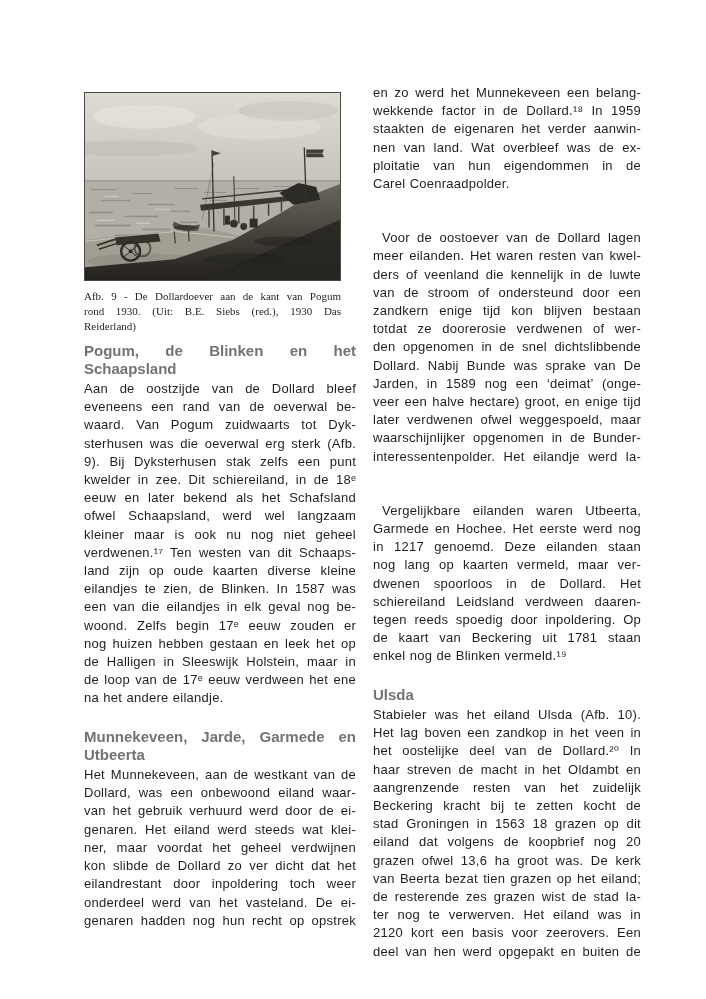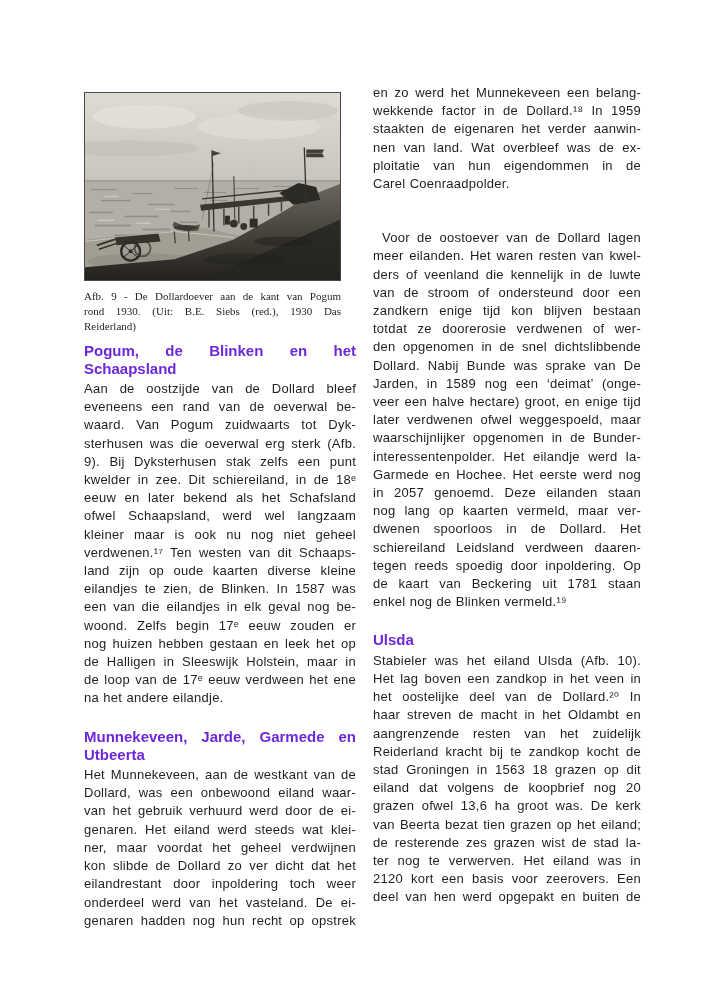--- a/index.html
+++ b/index.html
@@ -18,21 +18,21 @@
             color:#262626;text-align:justify;text-align-last:justify;}
   .cap-line.endline{text-align-last:left;}
   
   .line{font-size:13px;line-height:18.2px;letter-spacing:0.25px;word-spacing:0.5px;
         text-align:justify;text-align-last:justify;}
   .line.endline{text-align-last:left;}
   .line.indent{text-indent:9px;margin-top:36px;}
   .block-para{margin:0;}
   .block-heading{margin:20px 0 2px 0;}
   .blocks > .block-heading:first-child{margin-top:7px;}
-  .block-heading .line{font-weight:bold;font-size:15px;line-height:18.2px;letter-spacing:0;color:#6d28d9;}
+  .block-heading .line{font-weight:bold;font-size:15px;line-height:18.2px;letter-spacing:0;color:#737373;}
 </style>
 </head>
 <body>
 
 <div id="page">
 
   <div id="left-col" class="colwrap">
 
     <div class="photo-frame">
       <svg viewBox="0 0 257 189" preserveAspectRatio="none">
@@ -201,39 +201,40 @@
           <div class="line">totdat ze doorerosie verdwenen of wer-</div>
           <div class="line">den opgenomen in de snel dichtslibbende</div>
           <div class="line">Dollard. Nabij Bunde was sprake van De</div>
           <div class="line">Jarden, in 1589 nog een ‘deimat’ (onge-</div>
           <div class="line">veer een halve hectare) groot, en enige tijd</div>
           <div class="line">later verdwenen ofwel weggespoeld, maar</div>
           <div class="line">waarschijnlijker opgenomen in de Bunder-</div>
           <div class="line">interessentenpolder. Het eilandje werd la-</div>
         </div>
         <div class="block block-para">
+          <div class="line indent">Vergelijkbare eilanden waren Utbeerta,</div>
           <div class="line">Garmede en Hochee. Het eerste werd nog</div>
-          <div class="line">in 2057 genoemd. Deze eilanden staan</div>
+          <div class="line">in 1217 genoemd. Deze eilanden staan</div>
           <div class="line">nog lang op kaarten vermeld, maar ver-</div>
           <div class="line">dwenen spoorloos in de Dollard. Het</div>
           <div class="line">schiereiland Leidsland verdween daaren-</div>
           <div class="line">tegen reeds spoedig door inpoldering. Op</div>
           <div class="line">de kaart van Beckering uit 1781 staan</div>
           <div class="line endline">enkel nog de Blinken vermeld.¹⁹</div>
         </div>
         <div class="block block-heading">
           <div class="line endline">Ulsda</div>
         </div>
         <div class="block block-para">
           <div class="line">Stabieler was het eiland Ulsda (Afb. 10).</div>
           <div class="line">Het lag boven een zandkop in het veen in</div>
           <div class="line">het oostelijke deel van de Dollard.²⁰ In</div>
           <div class="line">haar streven de macht in het Oldambt en</div>
           <div class="line">aangrenzende resten van het zuidelijk</div>
-          <div class="line">Reiderland kracht bij te zandkop kocht de</div>
+          <div class="line">Beckering kracht bij te zetten kocht de</div>
           <div class="line">stad Groningen in 1563 18 grazen op dit</div>
           <div class="line">eiland dat volgens de koopbrief nog 20</div>
           <div class="line">grazen ofwel 13,6 ha groot was. De kerk</div>
           <div class="line">van Beerta bezat tien grazen op het eiland;</div>
           <div class="line">de resterende zes grazen wist de stad la-</div>
           <div class="line">ter nog te verwerven. Het eiland was in</div>
           <div class="line">2120 kort een basis voor zeerovers. Een</div>
           <div class="line">deel van hen werd opgepakt en buiten de</div>
         </div>
       </div>

